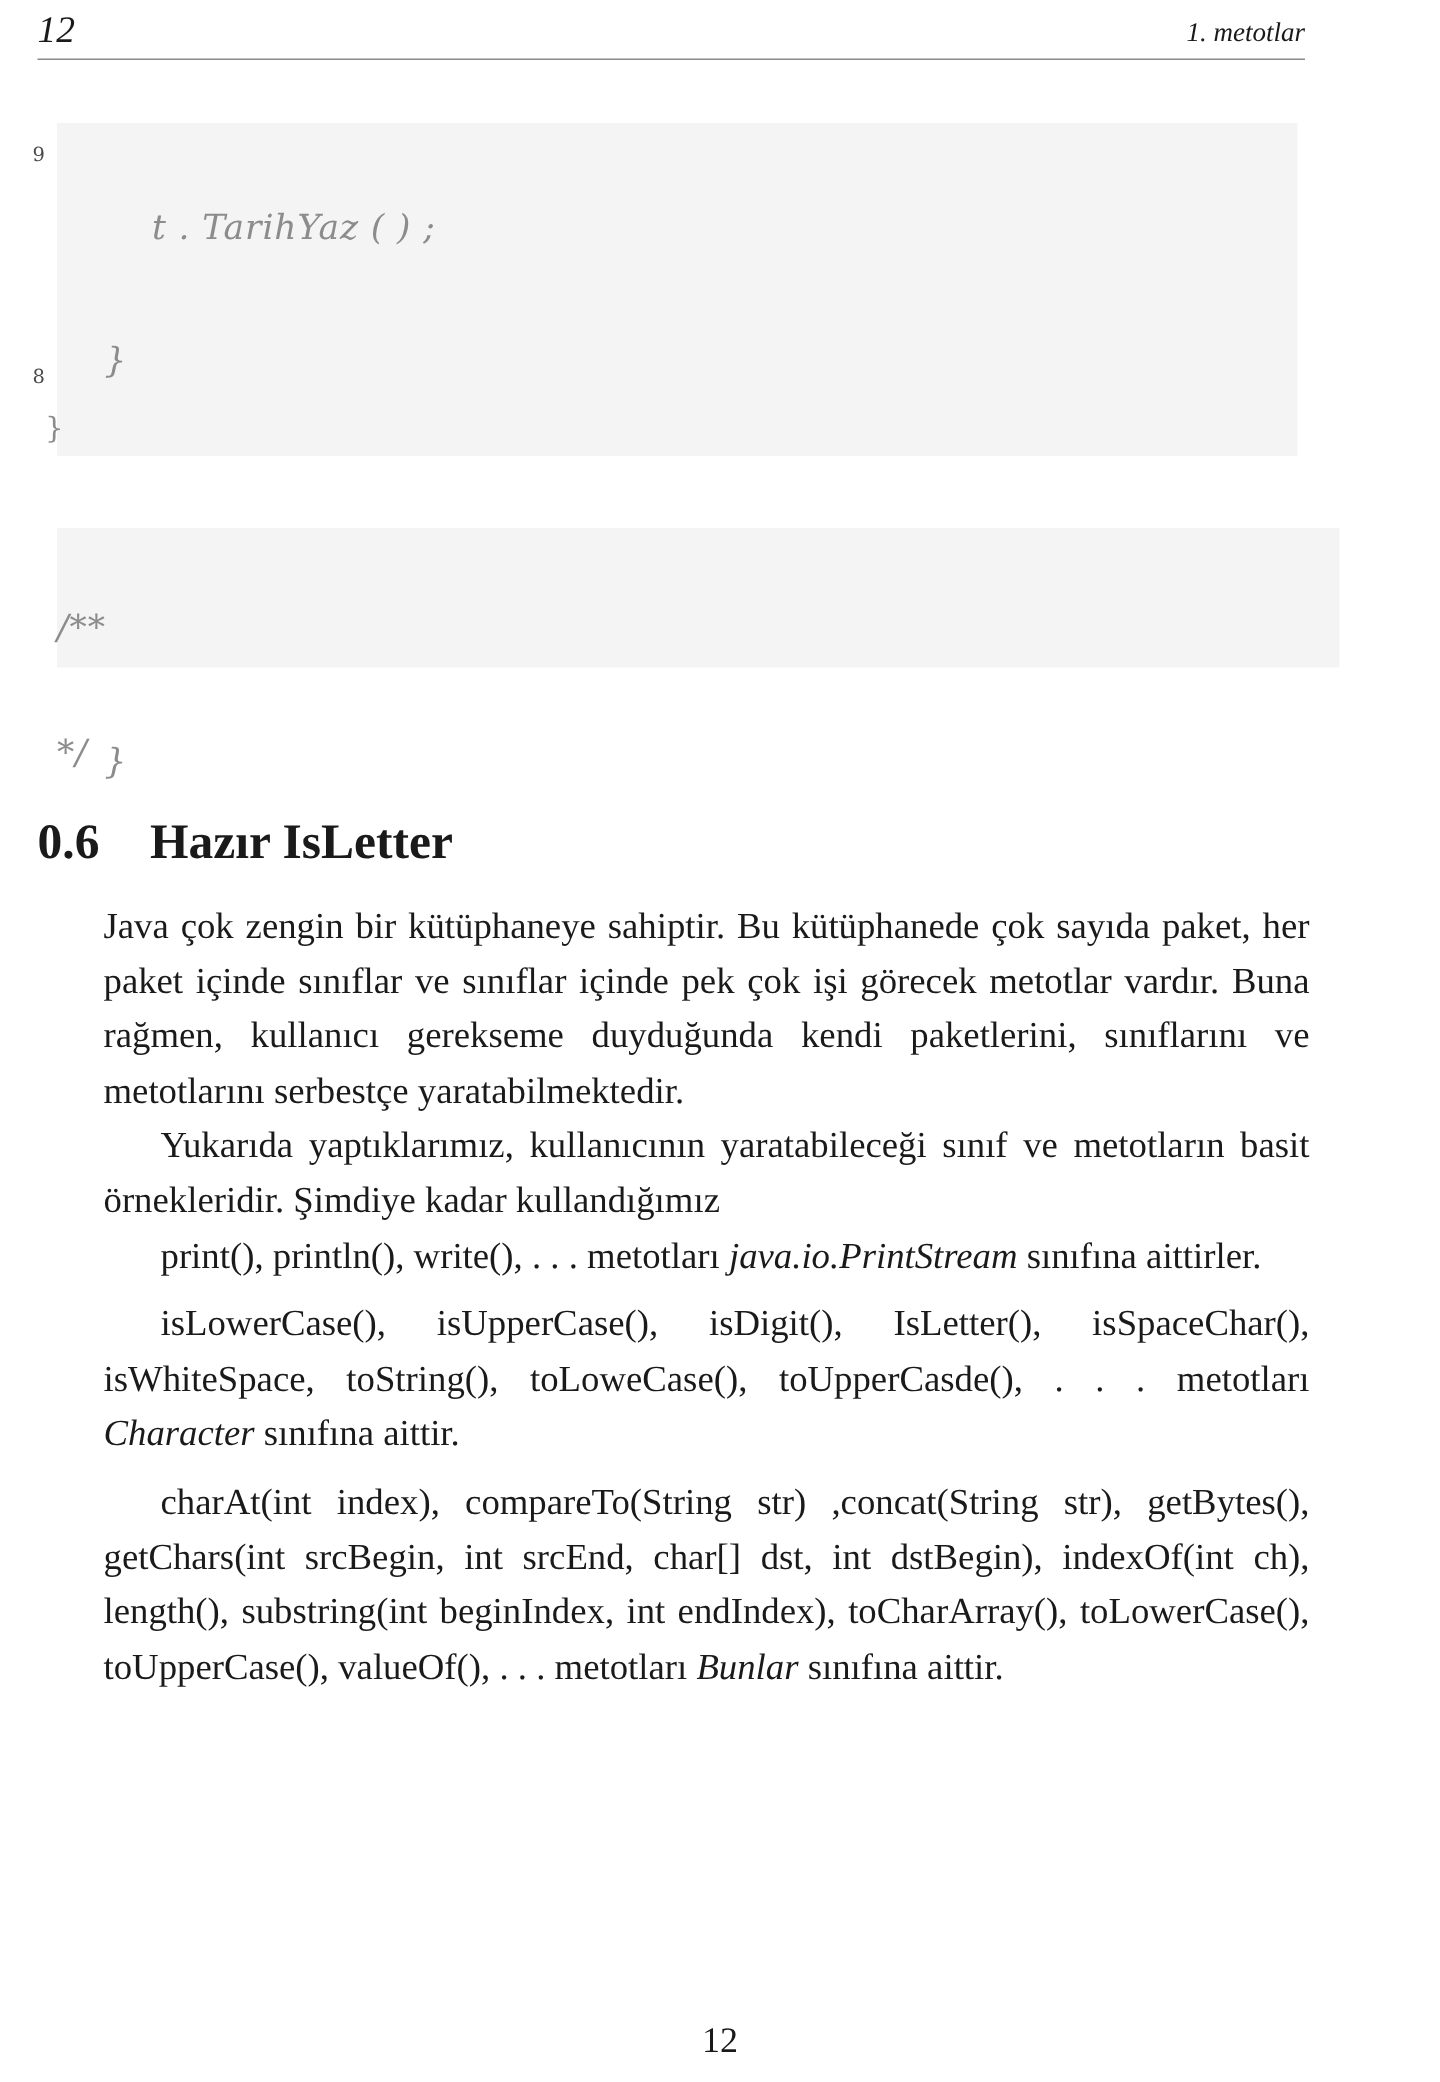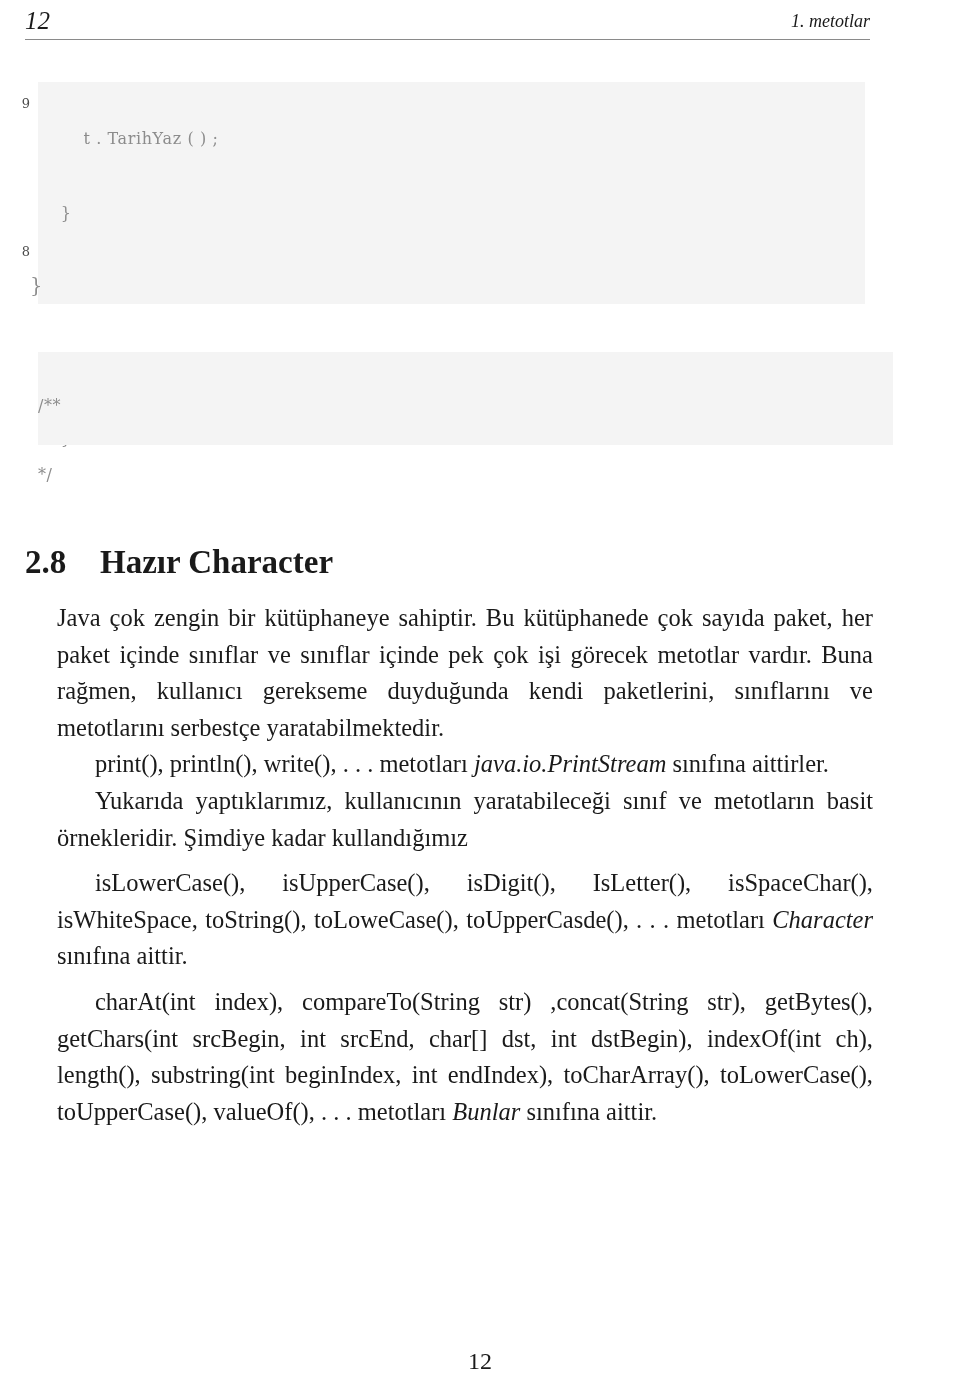--- a/index.html
+++ b/index.html
@@ -48,22 +48,23 @@
     height: 1px;
     background: #8a8a8a;
   }
 
   
   .listing {
     position: absolute;
     background: #f4f4f4;
     font-family: "DejaVu Serif", "Liberation Serif", serif;
     color: #8c8c8c;
-    font-size: 16px;
+    font-size: 23px;
     white-space: pre;
+    font-style: italic;
   }
   .listing-1 {
     left: 38px;
     top: 82px;
     width: 827px;
     height: 222px;
   }
   .listing-2 {
     left: 38px;
     top: 352px;
@@ -114,21 +115,21 @@
     position: absolute;
     left: 57px;
     top: 600px;
     width: 816px;
     font-size: 24.5px;
     line-height: 36.6px;
     text-align: justify;
     text-justify: inter-word;
   }
   .body p {
-    margin: 0 0 0 0;
+    margin: 0 0 0 12px;
     text-indent: 0;
   }
   .body p.indented { text-indent: 38px; }
   .body p + p { margin-top: 0; }
   .body i { font-style: italic; }
   .gap { height: 9px; }
 
   
   .page-foot {
     position: absolute;
@@ -159,30 +160,30 @@
   <div class="code-line">    }</div>
 </div>
 <div class="hang-brace" style="top:267px;">}</div>
 
 <div class="listing listing-2">
   <div class="code-line">/**</div>
   <div class="code-line">*/</div>
 </div>
 
 <h2 class="section-head">
-  <span class="num">2.8</span><span>Hazır Character</span>
+  <span class="num">0.6</span><span>Hazır IsLetter</span>
 </h2>
 
 <div class="body">
 
   <p>Java çok zengin bir kütüphaneye sahiptir. Bu kütüphanede çok sayıda paket, her paket içinde sınıflar ve sınıflar içinde pek çok işi görecek metotlar vardır. Buna rağmen, kullanıcı gerekseme duyduğunda kendi paketlerini, sınıflarını ve metotlarını serbestçe yaratabilmektedir.</p>
 
+  <p class="indented">Yukarıda yaptıklarımız, kullanıcının yaratabileceği sınıf ve metotların basit örnekleridir. Şimdiye kadar kullandığımız</p>
+
   <p class="indented"><span>print(), println(), write(), . . . metotları </span><i>java.io.PrintStream</i><span> sınıfına aittirler.</span></p>
-
-  <p class="indented">Yukarıda yaptıklarımız, kullanıcının yaratabileceği sınıf ve metotların basit örnekleridir. Şimdiye kadar kullandığımız</p>
 
   <div class="gap"></div>
 
   <p class="indented"><span>isLowerCase(), isUpperCase(), isDigit(), IsLetter(), isSpaceChar(), isWhiteSpace, toString(), toLoweCase(), toUpperCasde(), . . . metotları </span><i>Character</i><span> sınıfına aittir.</span></p>
 
   <div class="gap"></div>
 
   <p class="indented"><span>charAt(int index), compareTo(String str) ,concat(String str), getBytes(), getChars(int srcBegin, int srcEnd, char[] dst, int dstBegin), indexOf(int ch), length(), substring(int beginIndex, int endIndex), toCharArray(), toLowerCase(), toUpperCase(), valueOf(), . . . metotları </span><i>Bunlar</i><span> sınıfına aittir.</span></p>
 
   <div class="gap"></div>

